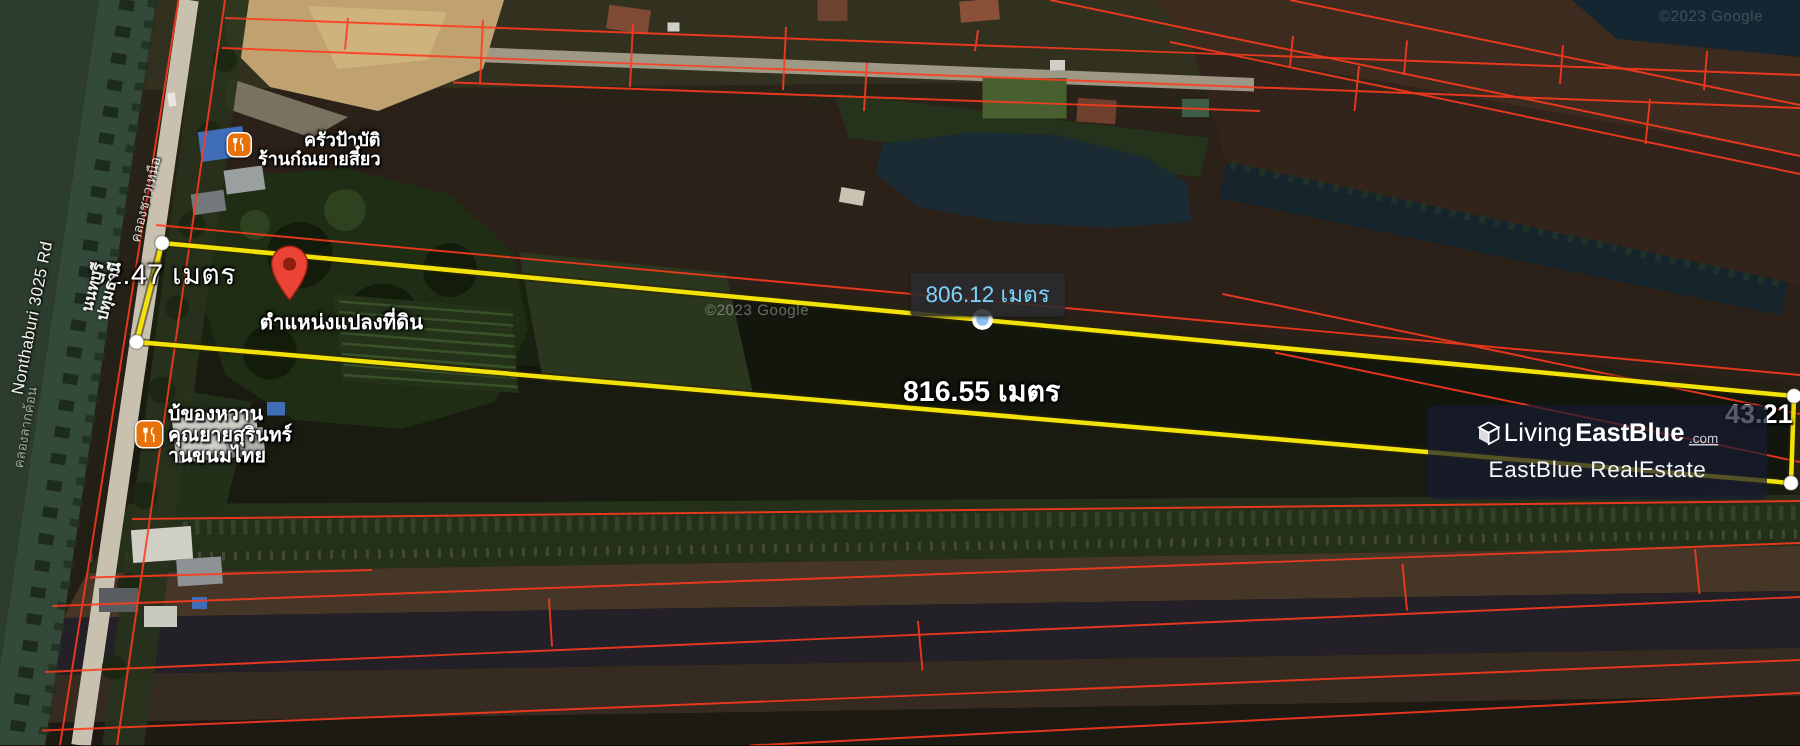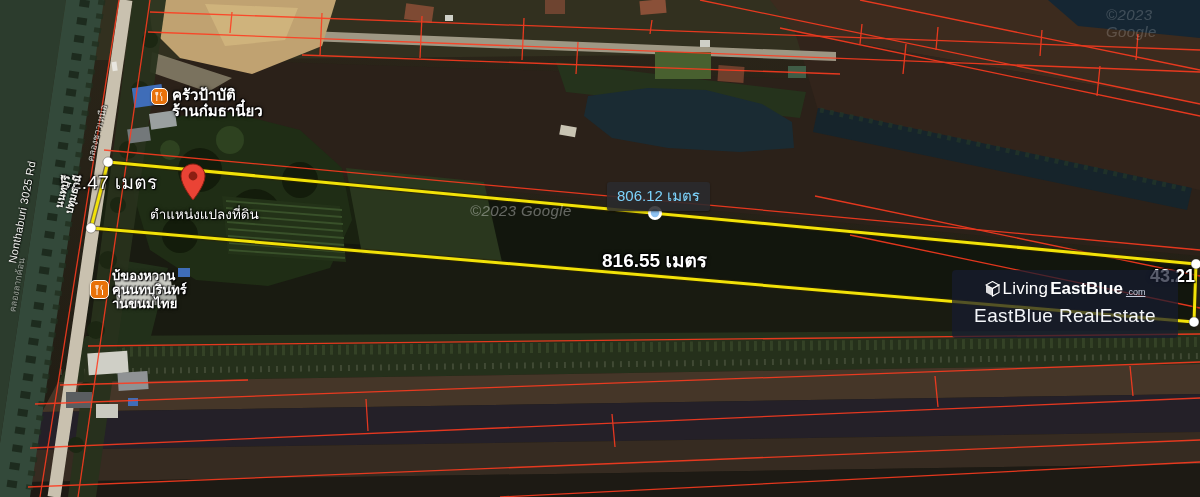--- a/index.html
+++ b/index.html
@@ -17,50 +17,50 @@
   }
   .lbl-left{left:60px;top:167px;font-size:19px;font-weight:normal;letter-spacing:.3px;}
   .lbl-bottom{left:602px;top:245px;font-size:19px;font-weight:bold;}
   .lbl-right{left:1150px;top:266px;font-size:18px;font-weight:bold;}
   .badge{
     position:absolute;left:607px;top:182px;
     background:rgba(42,42,46,.88);color:#7dd3fc;border-radius:3px;
     padding:2px 10px 3px;font-size:15px;white-space:nowrap;
     box-shadow:0 1px 2px rgba(0,0,0,.4);
   }
-  .pin-label{left:150px;top:203px;width:132px;text-align:left;font-size:13.5px;font-weight:normal;white-space:normal;}
+  .pin-label{left:150px;top:203px;width:132px;text-align:right;font-size:13.5px;font-weight:bold;white-space:normal;}
   .poi-icon{
     position:absolute;border-radius:5px;background:#e8710a;
     border:1.5px solid #fff;box-shadow:0 1px 2px rgba(0,0,0,.5);
     display:flex;align-items:center;justify-content:center;
   }
   .poi1-icon{left:151px;top:88px;width:15px;height:15px;}
   .poi2-icon{left:90px;top:280px;width:17px;height:17px;}
   .poi-label{font-weight:bold;line-height:1.08;}
-  .poi1-label{left:172px;top:87px;font-size:15px;}
+  .poi1-label{left:172px;top:87px;font-size:12px;text-align:right;}
   .poi2-label{left:112px;top:269px;font-size:13px;}
   .rot-label{position:absolute;text-align:center;color:#f3f3f0;
     text-shadow:0 0 2px rgba(0,0,0,.9),1px 1px 1px rgba(0,0,0,.8);}
   .road-en{left:-42px;top:206px;width:128px;font-size:11px;transform:rotate(-79deg);letter-spacing:.3px;}
   .road-th{left:22px;top:182px;width:92px;font-size:10.5px;line-height:11px;transform:rotate(-76deg);font-weight:bold;}
   .canal-1{left:58px;top:126px;width:78px;font-size:9px;transform:rotate(-76deg);opacity:.85;}
   .canal-2{left:-24px;top:278px;width:82px;font-size:9px;transform:rotate(-80deg);opacity:.55;}
-  .credit{position:absolute;color:#fff;font-size:15px;letter-spacing:.4px;font-style:italic;}
+  .credit{position:absolute;color:#fff;font-size:10px;letter-spacing:.4px;}
   .credit-1{left:470px;top:202px;opacity:.35;}
   .credit-2{left:1106px;top:6px;opacity:.18;}
   .wm-panel{
     position:absolute;left:952px;top:270px;width:214px;
     background:rgba(22,28,48,.72);border-radius:4px;
     padding:9px 6px 11px;text-align:center;color:#fff;
   }
   .wm-brand{display:flex;align-items:center;justify-content:center;gap:3px;font-size:17px;}
   .wm-living{font-weight:normal;letter-spacing:.2px;}
   .wm-insider{font-weight:bold;margin-left:-1px;}
   .wm-tld{font-size:9px;color:#c9cede;align-self:flex-end;margin-bottom:2px;text-decoration:underline;}
-  .wm-line{font-size:19px;color:#f4f6fa;margin-top:6px;letter-spacing:.4px;font-weight:normal;}
+  .wm-line{font-size:15px;color:#f4f6fa;margin-top:6px;letter-spacing:.4px;font-weight:normal;}
   .pin-wrap{position:absolute;left:180px;top:163px;}
 </style>
 </head>
 <body>
 
 <div class="stage">
 
   <svg class="terrain" width="1200" height="497" viewBox="0 0 1200 497">
     <defs>
       <linearGradient id="gBase" x1="0" y1="0" x2="0" y2="1">
@@ -233,32 +233,32 @@
   <div class="maptext pin-label">ตำแหน่งแปลงที่ดิน</div>
 
   <div class="poi-icon poi1-icon">
     <svg width="9" height="9" viewBox="0 0 10 10">
       <path d="M2 0v4M1 0v2.5a1 1 0 0 0 2 0V0M2 4v6" stroke="#fff" stroke-width="1" fill="none"></path>
       <path d="M7.5 0c-1 0-1.5 1.5-1.5 3s.7 2 1.5 2V10" stroke="#fff" stroke-width="1" fill="none"></path>
     </svg>
   </div>
   <div class="maptext poi-label poi1-label">
     <div>ครัวป้าบัติ</div>
-    <div>ร้านก๋มธานี๋ยว</div>
+    <div>ร้านก๋ณยายสี๋ยว</div>
   </div>
 
   <div class="poi-icon poi2-icon">
     <svg width="10" height="10" viewBox="0 0 10 10">
       <path d="M2 0v4M1 0v2.5a1 1 0 0 0 2 0V0M2 4v6" stroke="#fff" stroke-width="1" fill="none"></path>
       <path d="M7.5 0c-1 0-1.5 1.5-1.5 3s.7 2 1.5 2V10" stroke="#fff" stroke-width="1" fill="none"></path>
     </svg>
   </div>
   <div class="maptext poi-label poi2-label">
     <div>บ้ของหวาน</div>
-    <div>คุนนทบุรินทร์</div>
+    <div>คุณยายสุรินทร์</div>
     <div>านขนมไทย</div>
   </div>
 
   <div class="rot-label road-en">Nonthaburi 3025 Rd</div>
   <div class="rot-label road-th">
     <div>นนทบุรี</div>
     <div>ปทุมธานี</div>
   </div>
   <div class="rot-label canal-1">คลองชาวเหนือ</div>
   <div class="rot-label canal-2">คลองลากค้อน</div>

